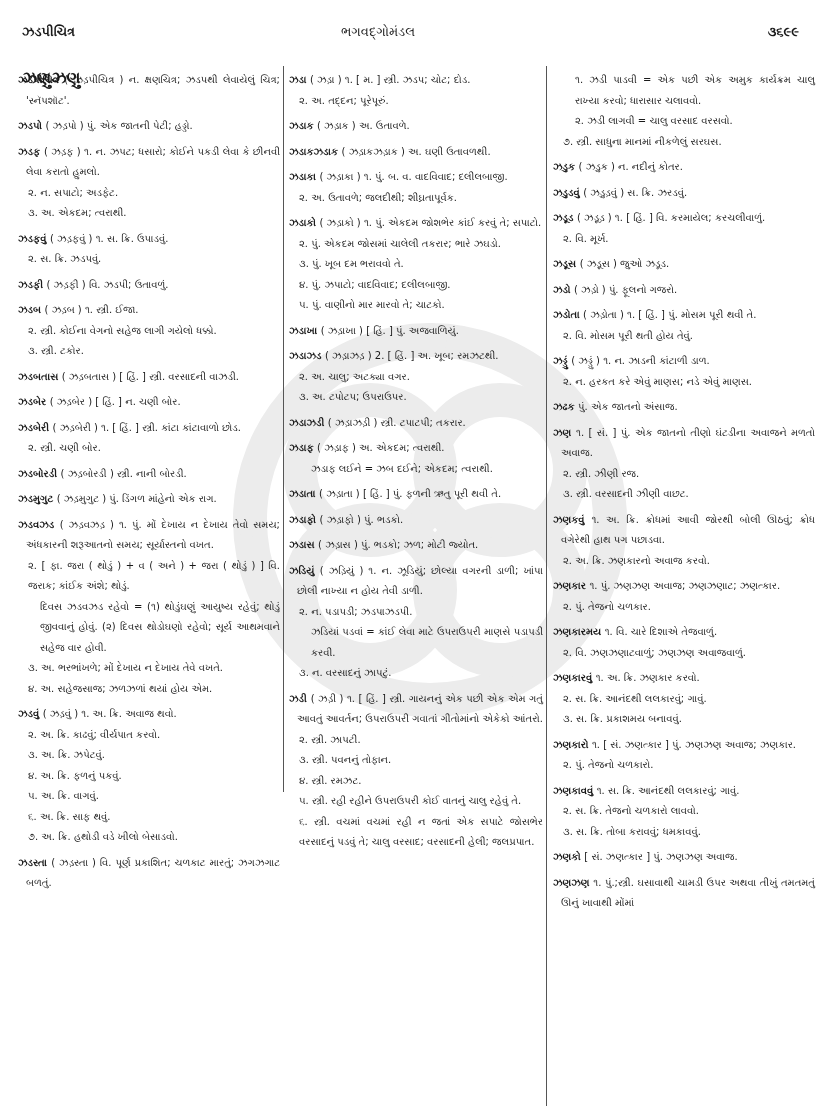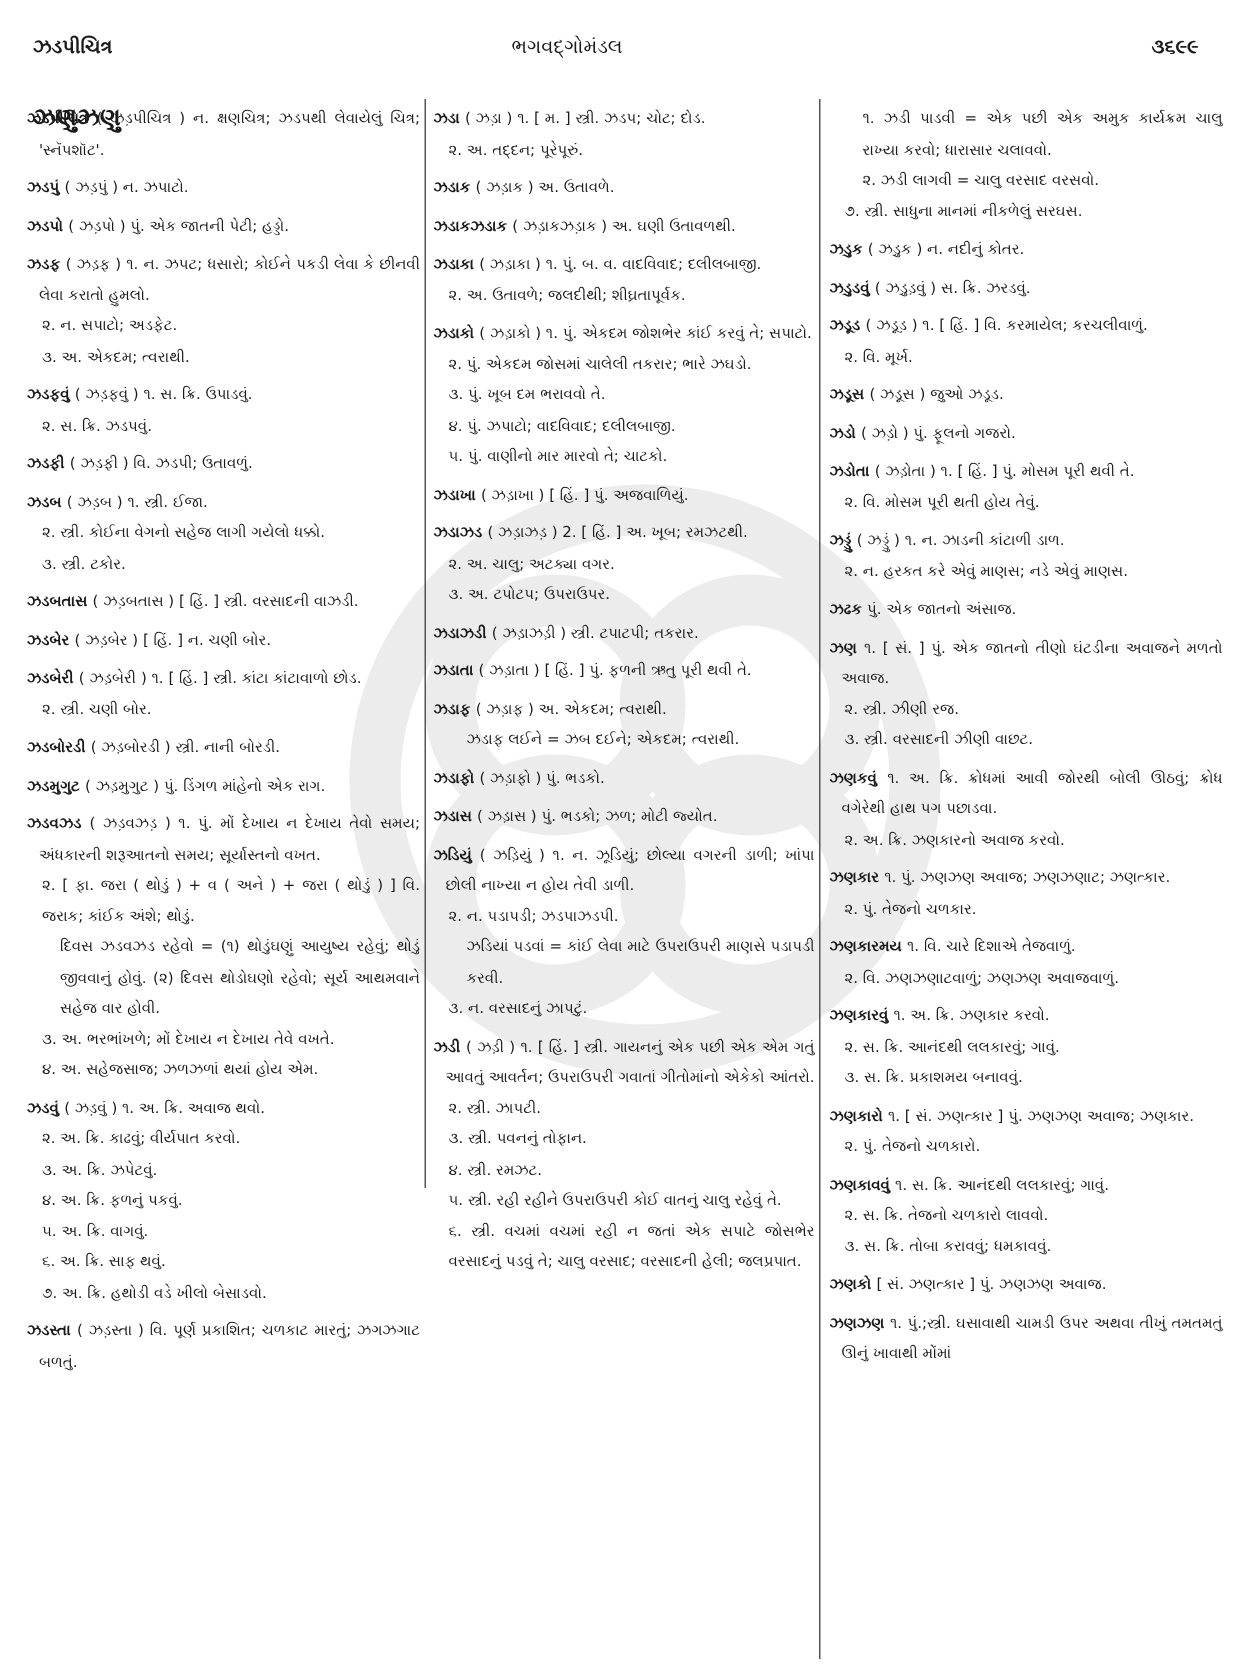--- a/index.html
+++ b/index.html
@@ -58,23 +58,20 @@
   <span class="rh-right">૩૬૯૯</span>
   <span class="rh-left2">ઝણુઝણુ</span>
 </div>
 
 <div class="columns">
   <div class="col col-1">
       <div class="entry">
         <div class="first"><span class="head">ઝડપીચિત્ર </span><span>( ઝડ઼પીચિત્ર ) ન. ક્ષણચિત્ર; ઝડપથી લેવાયેલું ચિત્ર; 'સ્નૅપશૉટ'.</span></div>
       </div>
       <div class="entry">
-        <div class="first"><span class="head">ઝડપું </span><span>( ઝડ઼પું ) ન. ઝપાટો.</span></div>
-      </div>
-      <div class="entry">
         <div class="first"><span class="head">ઝડપો </span><span>( ઝડ઼પો ) પું. એક જાતની પેટી; હડ્ડો.</span></div>
       </div>
       <div class="entry">
         <div class="first"><span class="head">ઝડફ </span><span>( ઝડ઼ફ ) ૧. ન. ઝપટ; ધસારો; કોઈને પકડી લેવા કે છીનવી લેવા કરાતો હુમલો.</span></div>
         <div class="sense">૨. ન. સપાટો; અડફેટ.</div>
         <div class="sense">૩. અ. એકદમ; ત્વરાથી.</div>
       </div>
       <div class="entry">
         <div class="first"><span class="head">ઝડફવું </span><span>( ઝડ઼ફવું ) ૧. સ. ક્રિ. ઉપાડવું.</span></div>
         <div class="sense">૨. સ. ક્રિ. ઝડપવું.</div>
@@ -150,25 +147,25 @@
       </div>
       <div class="entry">
         <div class="first"><span class="head">ઝડાઝડ </span><span>( ઝડ઼ાઝડ઼ ) 2. [ હિં. ] અ. ખૂબ; રમઝટથી.</span></div>
         <div class="sense">૨. અ. ચાલુ; અટક્યા વગર.</div>
         <div class="sense">૩. અ. ટપોટપ; ઉપરાઉપર.</div>
       </div>
       <div class="entry">
         <div class="first"><span class="head">ઝડાઝડી </span><span>( ઝડ઼ાઝડ઼ી ) સ્ત્રી. ટપાટપી; તકરાર.</span></div>
       </div>
       <div class="entry">
-        <div class="first"><span class="head">ઝડાતા </span><span>( ઝડ઼ાતા ) [ હિં. ] પું. ફળની ઋતુ પૂરી થવી તે.</span></div>
-      </div>
-      <div class="entry">
         <div class="first"><span class="head">ઝડાફ </span><span>( ઝડ઼ાફ ) અ. એકદમ; ત્વરાથી.</span></div>
         <div class="sense sub">ઝડાફ લઈને = ઝબ દઈને; એકદમ; ત્વરાથી.</div>
+      </div>
+      <div class="entry">
+        <div class="first"><span class="head">ઝડાતા </span><span>( ઝડ઼ાતા ) [ હિં. ] પું. ફળની ઋતુ પૂરી થવી તે.</span></div>
       </div>
       <div class="entry">
         <div class="first"><span class="head">ઝડાફો </span><span>( ઝડ઼ાફો ) પું. ભડકો.</span></div>
       </div>
       <div class="entry">
         <div class="first"><span class="head">ઝડાસ </span><span>( ઝડ઼ાસ ) પું. ભડકો; ઝળ; મોટી જ્યોત.</span></div>
       </div>
       <div class="entry">
         <div class="first"><span class="head">ઝડિયું </span><span>( ઝડ઼િયું ) ૧. ન. ઝૂડિયું; છોલ્યા વગરની ડાળી; ખાંપા છોલી નાખ્યા ન હોય તેવી ડાળી.</span></div>
         <div class="sense">૨. ન. પડાપડી; ઝડપાઝડપી.</div>

